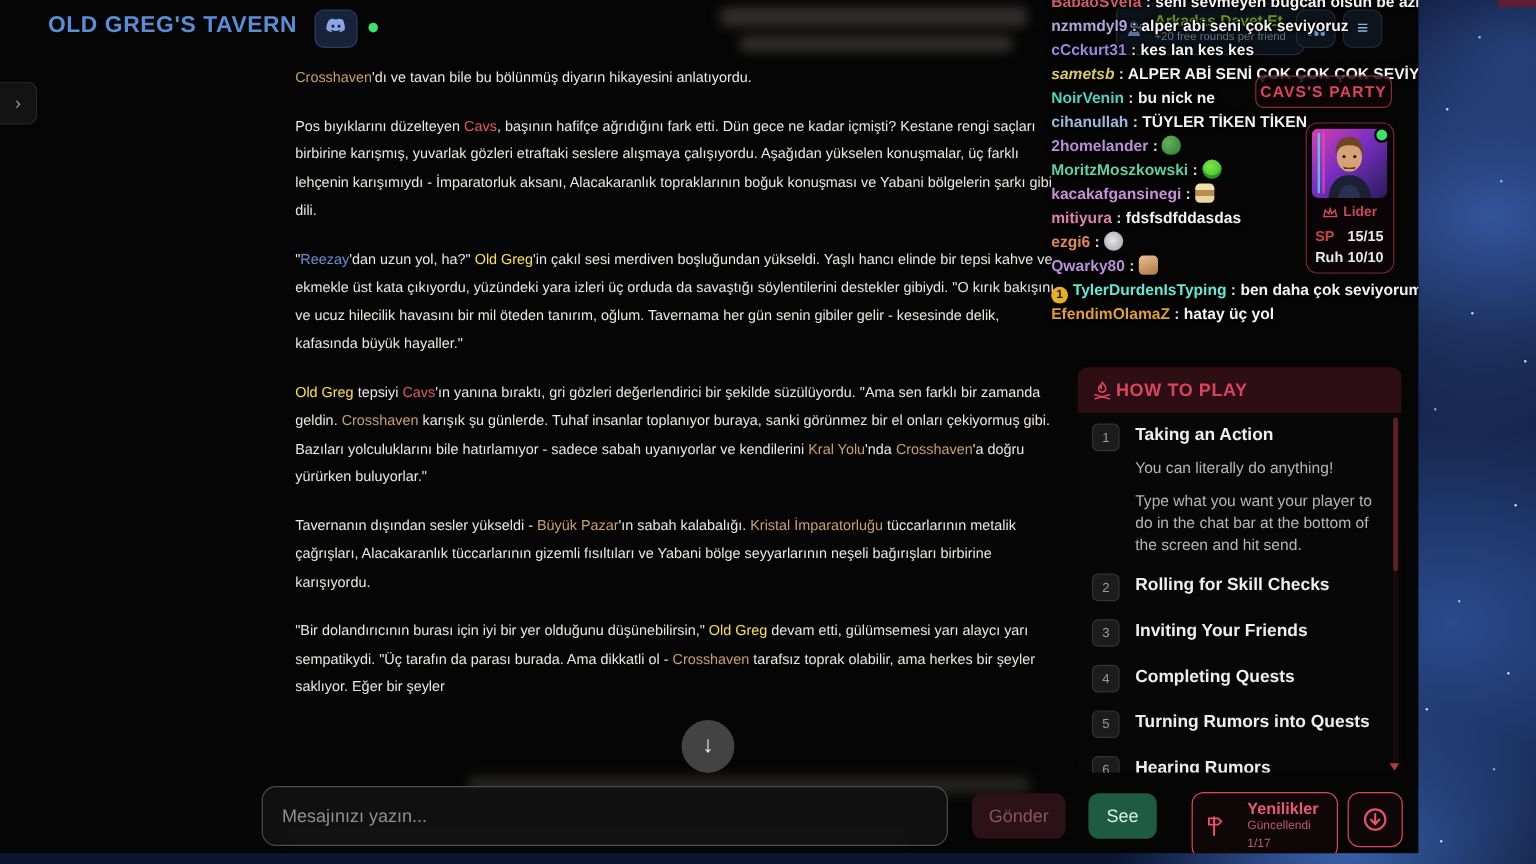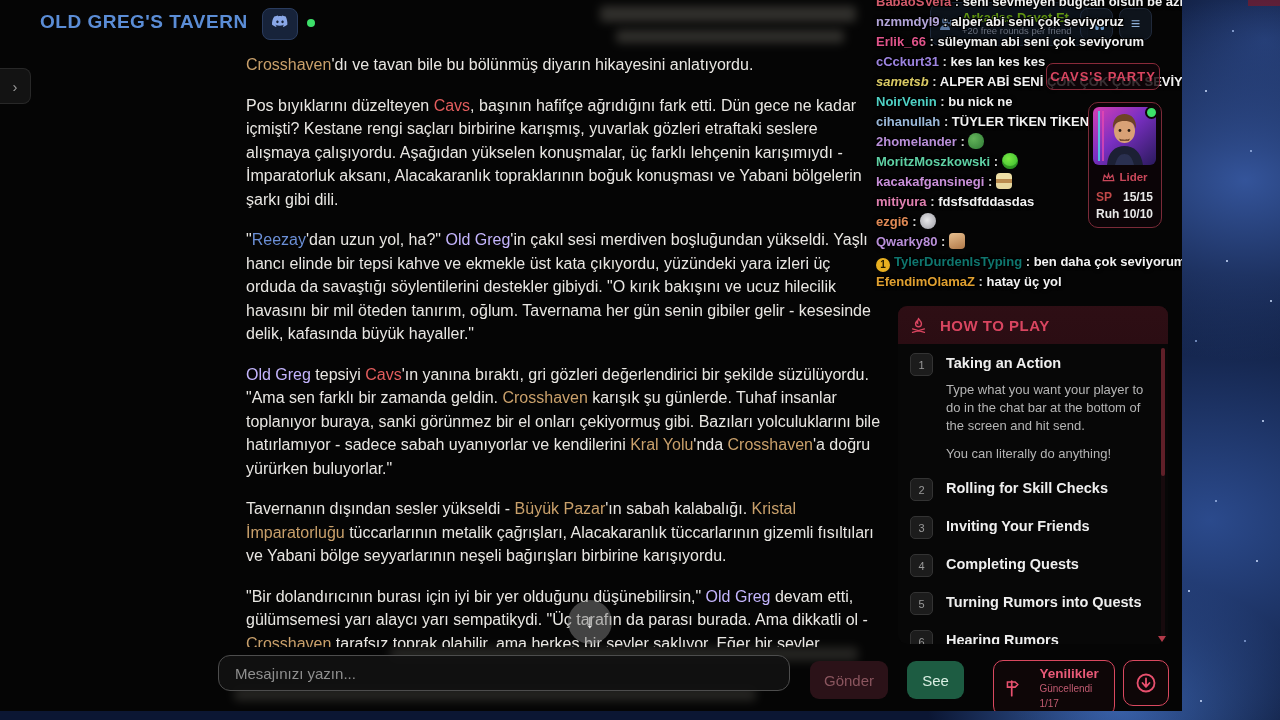--- a/index.html
+++ b/index.html
@@ -32,25 +32,25 @@
   
   .side-toggle{position:absolute;left:0px;top:68px;width:30px;height:34px;
     background:#131313;border:1px solid #282828;border-left:none;border-radius:0 8px 8px 0;
     color:#9a9a9a;font-size:15px;display:flex;align-items:center;justify-content:center;}
 
   
   .blur-blob{position:absolute;background:#56544e;filter:blur(5px);opacity:.55;border-radius:4px;}
 
   
   .story{position:absolute;left:246px;top:53px;width:637px;height:594px;overflow:hidden;
-    color:#e9e7e3;font-size:16px;line-height:23.5px;}
+    color:#e9e7e3;font-size:12px;line-height:23.5px;}
   .story p{margin:0 0 17px 0;padding:0;}
   .seg-loc{color:#c9a06b;}
   .seg-cavs{color:#e25d5d;}
-  .seg-greg{color:#c4b5fd;}
+  .seg-greg{color:#fde047;}
   .seg-reezay{color:#6b8fd6;}
 
   .scroll-float{position:absolute;left:568px;top:600px;width:44px;height:44px;border-radius:50%;
     background:rgba(130,130,130,.5);display:flex;align-items:center;justify-content:center;
     color:#f2f2f2;font-size:19px;}
 
   
   .invite-overlay{position:absolute;left:930px;top:2px;width:158px;height:44px;border-radius:10px;
     background:rgba(40,62,100,.30);border:1px solid rgba(110,150,210,.25);opacity:.75;
     display:flex;align-items:center;gap:7px;padding:0 8px;box-sizing:border-box;z-index:1;}
@@ -93,36 +93,36 @@
     font-size:11.5px;font-weight:bold;display:flex;align-items:center;justify-content:center;gap:4px;}
   .stat-rows{position:absolute;left:7px;top:86px;width:57px;}
   .stat-row{display:flex;justify-content:space-between;font-size:12px;font-weight:bold;
     color:#e8e8e8;line-height:17px;}
   .stat-row .lab-sp{color:#c04848;}
 
   
   .htp{position:absolute;left:898px;top:306px;width:270px;height:338px;z-index:3;
     border-radius:9px;overflow:hidden;background:#070707;}
   .htp-header{height:38px;background:linear-gradient(180deg,#32101668,#2b0d13);background-color:#2b0d13;
-    display:flex;align-items:center;gap:13px;padding:0 12px;
+    display:flex;align-items:center;gap:3px;padding:0 12px;
     color:#d94560;font-size:15px;font-weight:bold;letter-spacing:.5px;}
   .htp-body{position:relative;height:300px;overflow:hidden;}
   .htp-item{display:flex;gap:13px;padding:8px 12px 6px 12px;}
   .htp-num{flex:0 0 auto;width:21px;height:21px;border-radius:5px;background:#1c1c1c;border:1px solid #333;
     color:#9a9a9a;font-size:11px;display:flex;align-items:center;justify-content:center;margin-top:1px;}
   .htp-title{color:#efefef;font-size:14.5px;font-weight:bold;line-height:22px;}
   .htp-desc{color:#b5b5b5;font-size:13px;line-height:18px;margin-top:7px;width:212px;}
   .htp-desc + .htp-desc{margin-top:10px;}
   .htp-scroll{position:absolute;right:3px;top:4px;width:4px;height:292px;background:#170a0d;border-radius:2px;}
   .htp-thumb{position:absolute;left:0;top:0;width:4px;height:128px;background:#5f1f28;border-radius:2px;}
   .htp-down{position:absolute;right:2px;bottom:2px;width:0;height:0;
     border-left:4px solid transparent;border-right:4px solid transparent;border-top:6px solid #b33a4a;}
 
   
-  .composer-input{position:absolute;left:218px;top:655px;width:572px;height:36px;box-sizing:border-box;
+  .composer-input{position:absolute;left:218px;top:655px;width:572px;height:50px;box-sizing:border-box;
     background:rgba(17,17,17,.92);border:1px solid #4d4d4d;border-radius:12px;
     color:#d8d8d8;font-size:15px;padding:0 16px;font-family:"Liberation Sans",sans-serif;}
   .composer-input::placeholder{color:#8f8f8f;}
   .btn-send{position:absolute;left:810px;top:661px;width:78px;height:38px;border-radius:9px;
     background:#2b1218;color:#8a555e;font-size:15px;border:none;font-family:"Liberation Sans",sans-serif;}
   .btn-see{position:absolute;left:907px;top:661px;width:57px;height:38px;border-radius:9px;
     background:#1d5c42;color:#d9efe3;font-size:15px;border:none;font-family:"Liberation Sans",sans-serif;}
   .btn-news{position:absolute;left:993px;top:660px;width:122px;height:56px;box-sizing:border-box;
     border:1.5px solid #d9485f;border-radius:10px;background:rgba(20,6,9,.6);
     display:flex;align-items:center;gap:20px;padding:0 10px;}
@@ -191,32 +191,31 @@
       <rect x="11.6" y="6" width="3.4" height="7" rx="1.5" fill="#7ab0e8"></rect>
     </svg>
   </div>
   <div class="iconbtn menu">
     <span>≡</span>
   </div>
 
   <div class="chat" id="chat-list">
       <div class="chat-row"><span style="color: rgb(208, 90, 106);">BabaoSVefa</span><span class="sep"> : </span><span class="msg">seni sevmeyen bugcan olsun be azim 42 42</span></div>
       <div class="chat-row"><span style="color: rgb(179, 165, 217);">nzmmdyl9</span><span class="sep"> : </span><span class="msg">alper abi seni çok seviyoruz</span></div>
-      <div class="chat-row"><span style="color: rgb(224, 84, 138);">Erlik_66</span><span class="sep"> : </span><span class="msg">süleyman abi seni çok seviyorum</span></div>
       <div class="chat-row"><span style="color: rgb(157, 132, 224);">cCckurt31</span><span class="sep"> : </span><span class="msg">kes lan kes kes</span></div>
       <div class="chat-row"><span style="color: rgb(217, 201, 100); font-style: italic;">sametsb</span><span class="sep"> : </span><span class="msg">ALPER ABİ SENİ ÇOK ÇOK ÇOK SEVİYORUM</span></div>
       <div class="chat-row"><span style="color: rgb(79, 208, 196);">NoirVenin</span><span class="sep"> : </span><span class="msg">bu nick ne</span></div>
       <div class="chat-row"><span style="color: rgb(154, 184, 217);">cihanullah</span><span class="sep"> : </span><span class="msg">TÜYLER TİKEN TİKEN</span></div>
       <div class="chat-row"><span style="color: rgb(185, 143, 217);">2homelander</span><span class="sep"> : </span><span class="emote pepe-frog"></span></div>
       <div class="chat-row"><span style="color: rgb(95, 208, 164);">MoritzMoszkowski</span><span class="sep"> : </span><span class="emote green-smiley"></span></div>
       <div class="chat-row"><span style="color: rgb(201, 143, 217);">kacakafgansinegi</span><span class="sep"> : </span><span class="emote cake"></span></div>
       <div class="chat-row"><span style="color: rgb(224, 128, 176);">mitiyura</span><span class="sep"> : </span><span class="msg">fdsfsdfddasdas</span></div>
       <div class="chat-row"><span style="color: rgb(224, 138, 85);">ezgi6</span><span class="sep"> : </span><span class="emote gray-swirl"></span></div>
       <div class="chat-row"><span style="color: rgb(185, 143, 217);">Qwarky80</span><span class="sep"> : </span><span class="emote harold-face"></span></div>
-      <div class="chat-row"><span class="badge-1">1</span><span style="color: #0f766e;">TylerDurdenIsTyping</span><span class="sep"> : </span><span class="msg">ben daha çok seviyorum</span></div>
+      <div class="chat-row"><span class="badge-1">1</span><span style="color: #5eead4;">TylerDurdenIsTyping</span><span class="sep"> : </span><span class="msg">ben daha çok seviyorum</span></div>
       <div class="chat-row"><span style="color: rgb(224, 160, 48);">EfendimOlamaZ</span><span class="sep"> : </span><span class="msg">hatay üç yol</span></div>
     </div>
 
   <div class="party-label">CAVS'S PARTY</div>
   <div class="party-card">
     <div class="portrait">
       <svg width="63" height="58" viewBox="0 0 63 58">
         <defs>
           <linearGradient id="pg" x1="0" y1="0" x2="1" y2="1">
             <stop offset="0" stop-color="#d73fb4"></stop>
@@ -265,22 +264,22 @@
     </div>
     <div class="htp-body" id="htp-body">
       <div class="htp-scroll">
         <div class="htp-thumb"></div>
       </div>
       <div class="htp-down"></div>
     <div class="htp-item">
           <div class="htp-num">1</div>
           <div>
             <div class="htp-title">Taking an Action</div>
+            <div class="htp-desc">You can literally do anything!</div>
             <div class="htp-desc">Type what you want your player to do in the chat bar at the bottom of the screen and hit send.</div>
-            <div class="htp-desc">You can literally do anything!</div>
           </div>
         </div>
         <div class="htp-item">
           <div class="htp-num">2</div>
           <div>
             <div class="htp-title">Rolling for Skill Checks</div>
           </div>
         </div>
         <div class="htp-item">
           <div class="htp-num">3</div>

